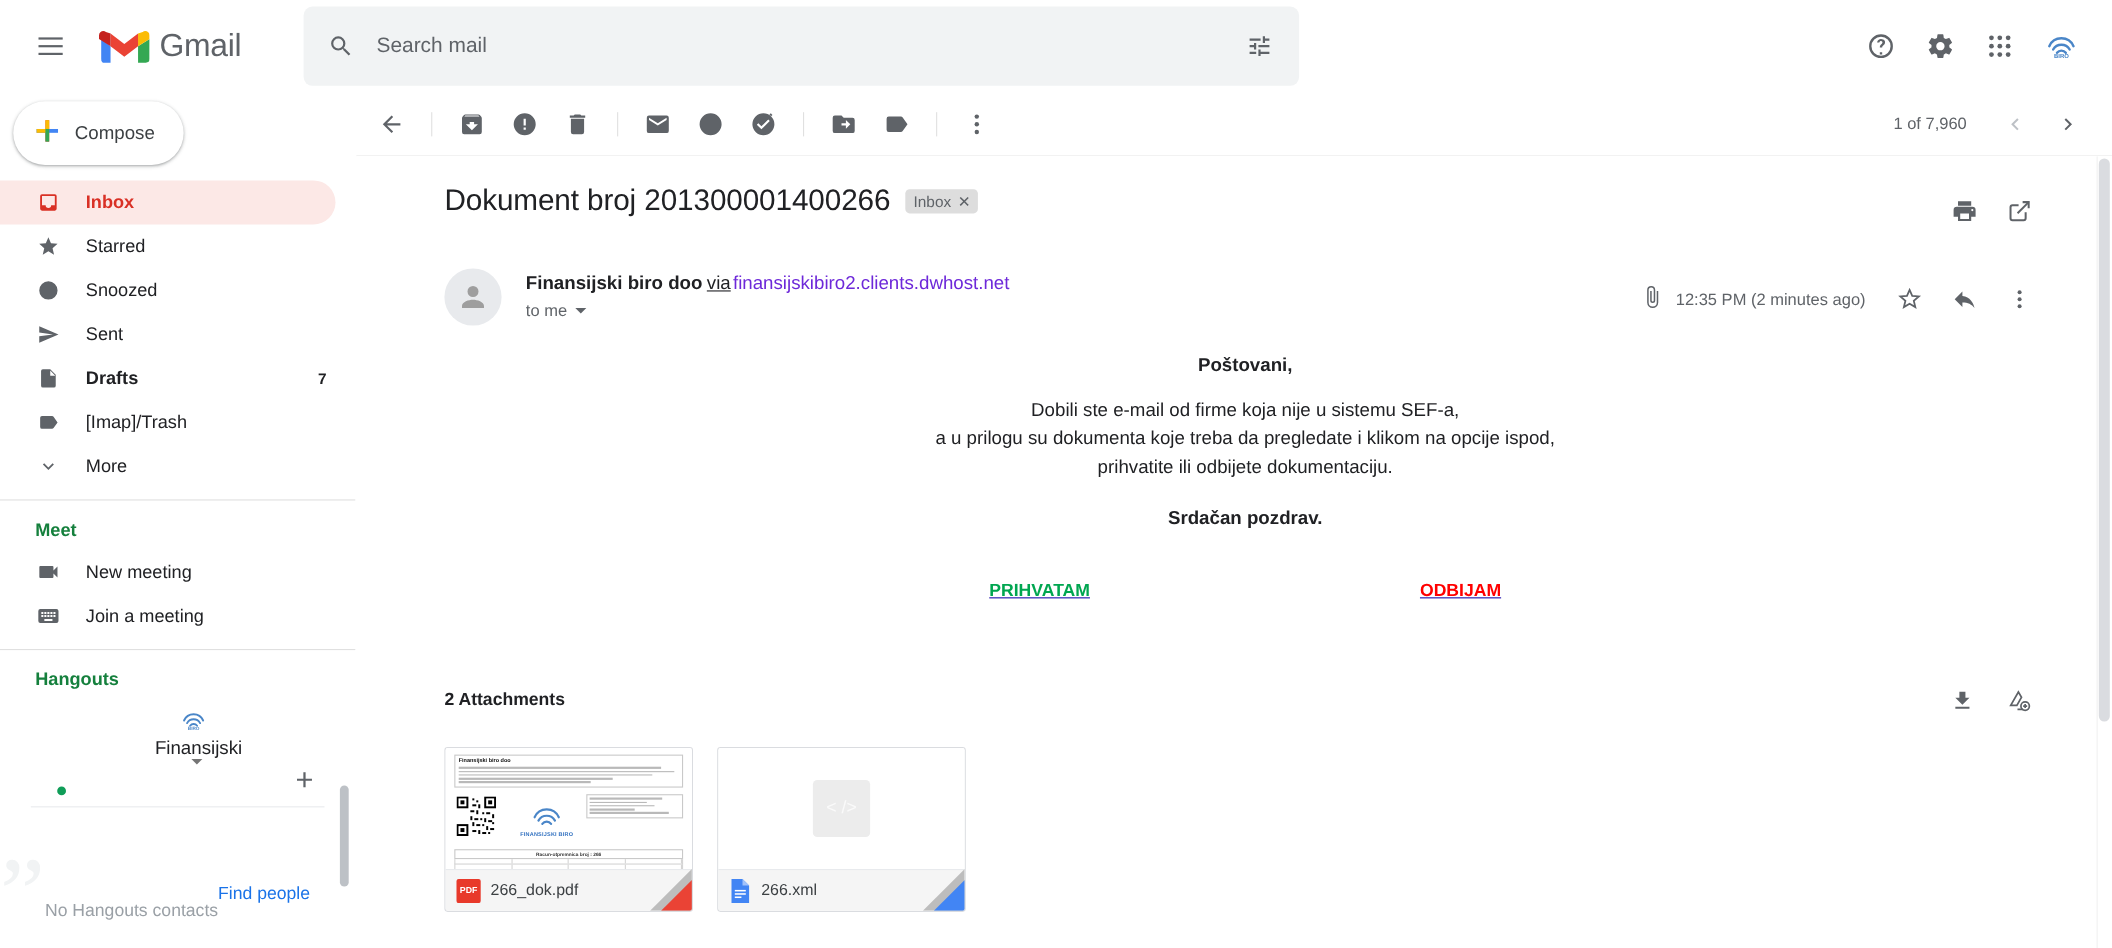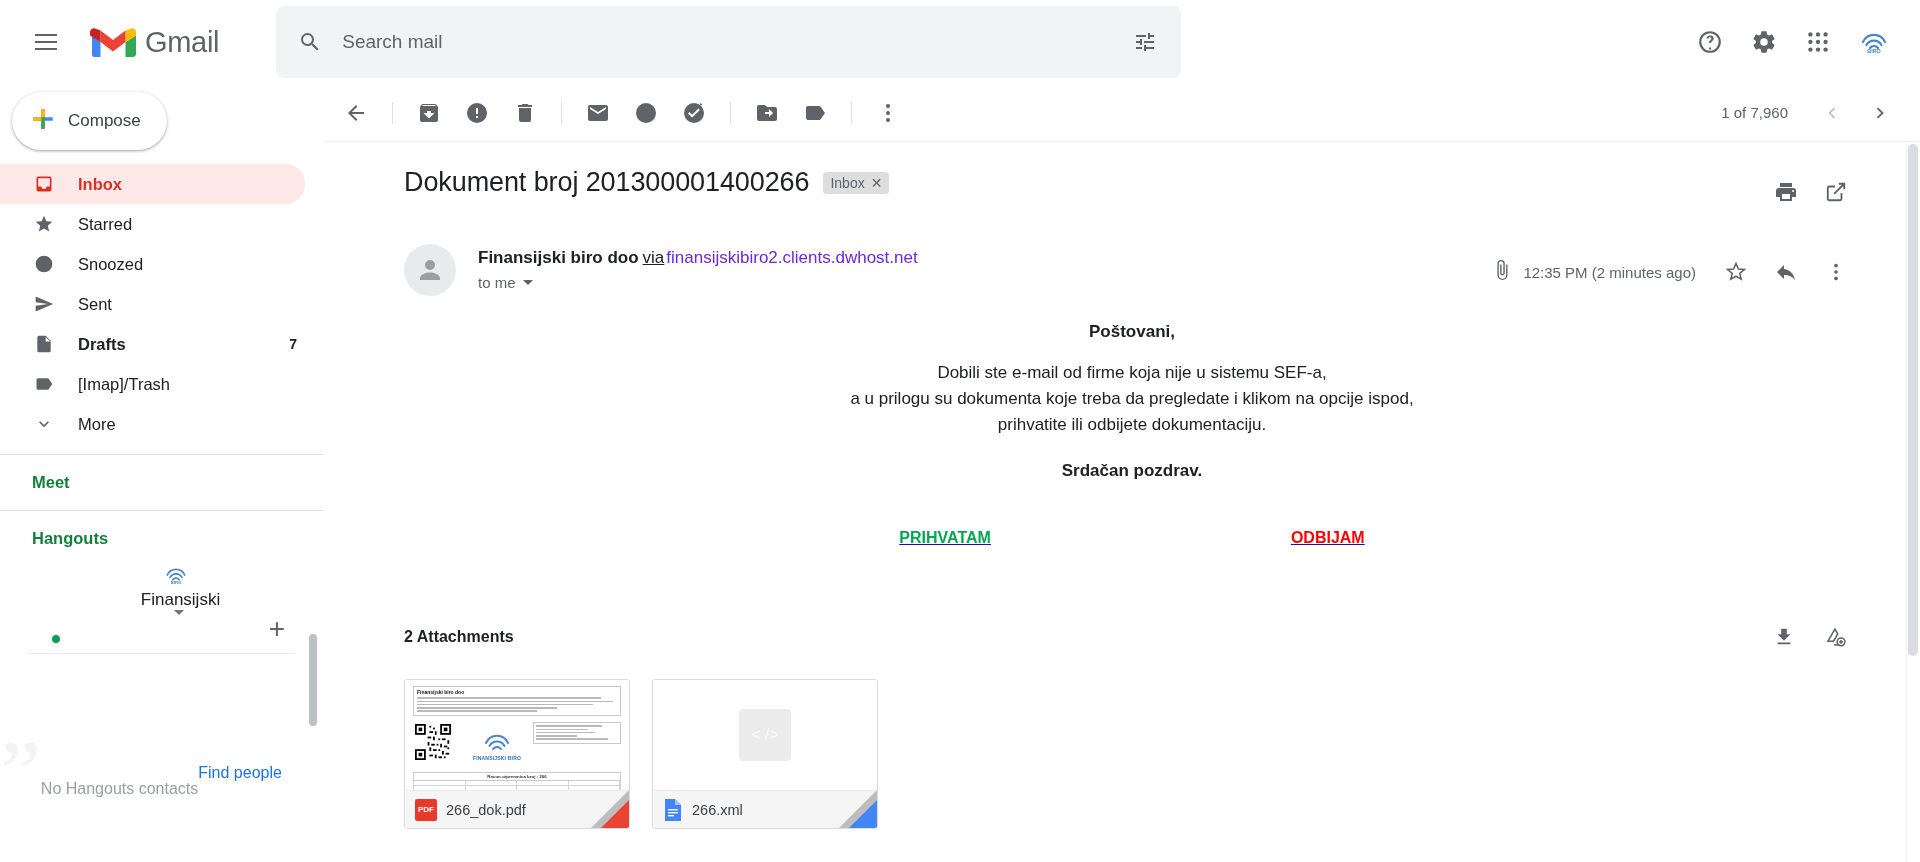--- a/index.html
+++ b/index.html
@@ -406,20 +406,38 @@
                 <path d="M7.41 8.59 12 13.17l4.59-4.58L18 10l-6 6-6-6z"></path>
               </svg>
           </span>
           <span class="ni-label">More</span>
         </div>
       </div>
 
       <div class="sec-divider"></div>
       <div class="sec-title">Meet</div>
 
+      <div class="navlist">
+        <div class="navitem">
+          <span class="ni-icon">
+            <svg width="22" height="22" viewBox="0 0 24 24" fill="#5f6368">
+                <path d="M17 10.5V7a1 1 0 0 0-1-1H4a1 1 0 0 0-1 1v10a1 1 0 0 0 1 1h12a1 1 0 0 0 1-1v-3.5l4 4v-11z"></path>
+              </svg>
+          </span>
+          <span class="ni-label">New meeting</span>
+        </div>
+        <div class="navitem">
+          <span class="ni-icon">
+            <svg width="22" height="22" viewBox="0 0 24 24" fill="#5f6368">
+                <path d="M20 5H4a2 2 0 0 0-2 2v10a2 2 0 0 0 2 2h16a2 2 0 0 0 2-2V7a2 2 0 0 0-2-2zM11 8h2v2h-2zm0 3h2v2h-2zM8 8h2v2H8zm0 3h2v2H8zm-1 2H5v-2h2zm0-3H5V8h2zm9 7H8v-2h8zm0-4h-2v-2h2zm0-3h-2V8h2zm3 3h-2v-2h2zm0-3h-2V8h2z"></path>
+              </svg>
+          </span>
+          <span class="ni-label">Join a meeting</span>
+        </div>
+      </div>
 
       <div class="sec-divider"></div>
       <div class="sec-title">Hangouts</div>
 
       <div class="hangouts-area">
         <div class="hang-user">
           <span class="hang-avatar">
             <svg width="30" height="20" viewBox="0 0 38 24">
               <g fill="none" stroke="#4a86c8" stroke-width="2.2" stroke-linecap="round">
                 <path d="M8 12a12 12 0 0 1 22 0"></path>

